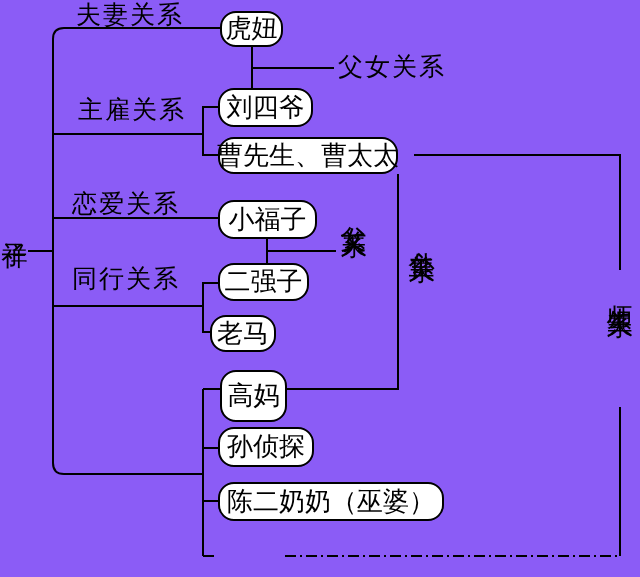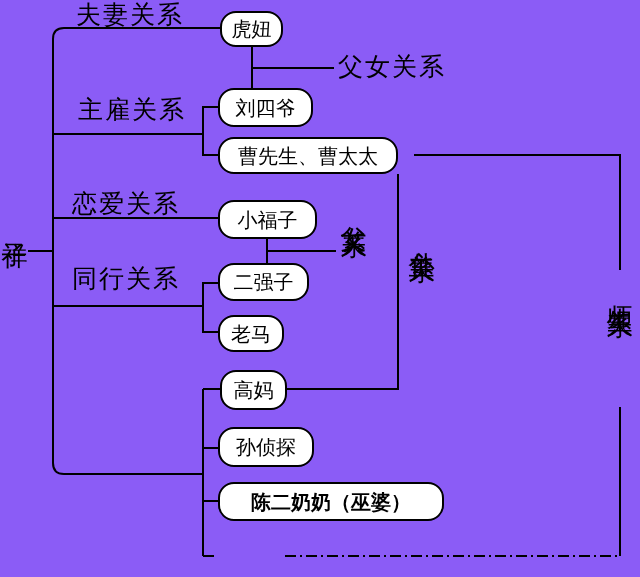--- a/index.html
+++ b/index.html
@@ -7,21 +7,21 @@
     position:relative;width:640px;height:577px;background:#8b5cf6;
     font-family:"Liberation Serif","DejaVu Serif",serif;color:#000;
     overflow:hidden;
   }
   #wires{position:absolute;left:0;top:0;width:640px;height:577px;}
   #wires path{fill:none;stroke:#000;stroke-width:2;}
   .node{
     position:absolute;box-sizing:border-box;
     border:2px solid #000;border-radius:16px;background:#ffffff;
     display:flex;align-items:center;justify-content:center;
-    font-size:20px;line-height:1;white-space:nowrap;z-index:2;
+    font-size:26px;line-height:1;white-space:nowrap;z-index:2;
   }
   .hlabel{
     position:absolute;font-size:25px;line-height:1;white-space:nowrap;
     letter-spacing:2px;z-index:2;
   }
   .vlabel{
     position:absolute;writing-mode:vertical-rl;text-orientation:upright;
     font-size:26px;line-height:1;letter-spacing:2px;white-space:nowrap;z-index:2;
   }
 </style>
@@ -65,18 +65,18 @@
   <div class="hlabel" style="left:338px;top:54px;letter-spacing:2px;">父女关系</div>
   <div class="vlabel" style="left:340px;top:205px;">父女关系</div>
   <div class="vlabel" style="left:408px;top:230px;">主仆关系</div>
   <div class="vlabel" style="left:606px;top:285px;">师生关系</div>
 
   <div class="node" style="left:220px;top:11px;width:63px;height:36px;">虎妞</div>
   <div class="node" style="left:218px;top:88px;width:95px;height:39px;">刘四爷</div>
   <div class="node" style="left:218px;top:137px;width:180px;height:37px;">曹先生、曹太太</div>
   <div class="node" style="left:218px;top:200px;width:99px;height:39px;">小福子</div>
   <div class="node" style="left:218px;top:263px;width:91px;height:38px;">二强子</div>
-  <div class="node" style="left:218px;top:315px;width:66px;height:37px;text-align:right;">老马</div>
-  <div class="node" style="left:220px;top:370px;width:67px;height:40px;">高妈</div>
+  <div class="node" style="left:210px;top:315px;width:66px;height:37px;text-align:right;">老马</div>
+  <div class="node" style="left:220px;top:370px;width:67px;height:52px;">高妈</div>
   <div class="node" style="left:218px;top:427px;width:96px;height:40px;">孙侦探</div>
-  <div class="node" style="left:218px;top:482px;width:226px;height:39px;font-weight:bold;">陈二奶奶（巫婆）</div>
+  <div class="node" style="left:218px;top:482px;width:226px;height:39px;">陈二奶奶（巫婆）</div>
 
 </div>
 
 </body></html>

